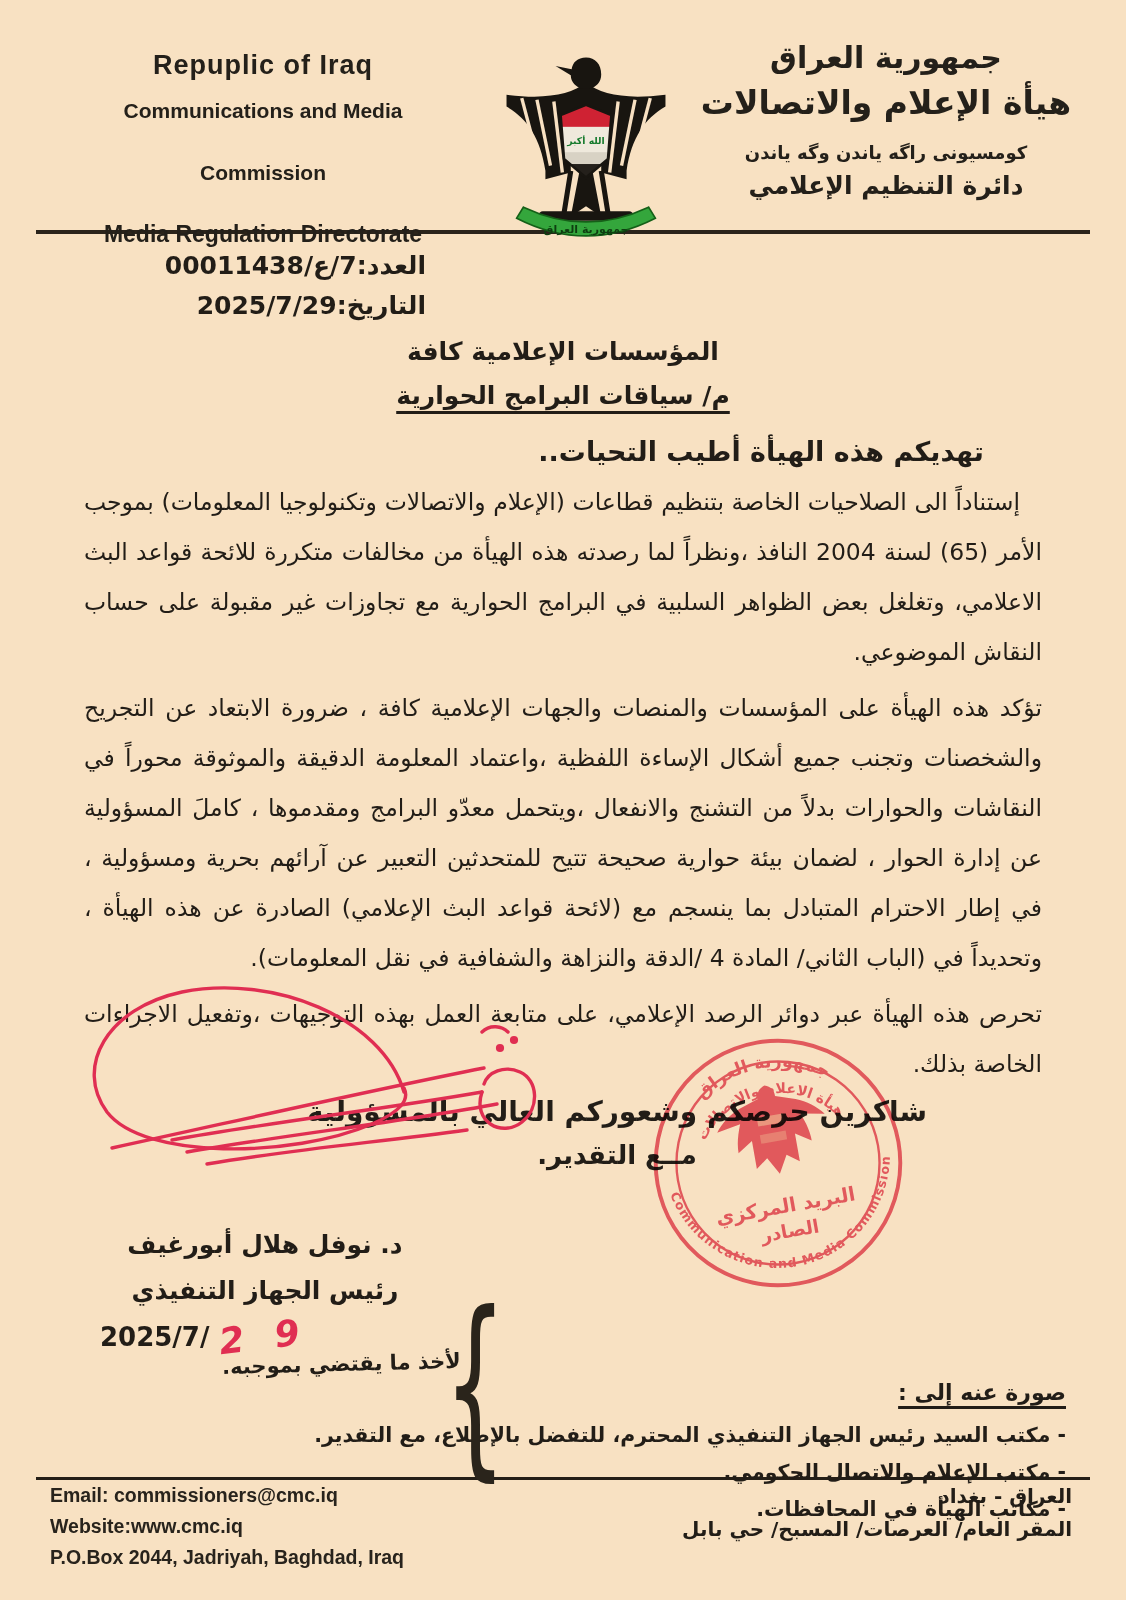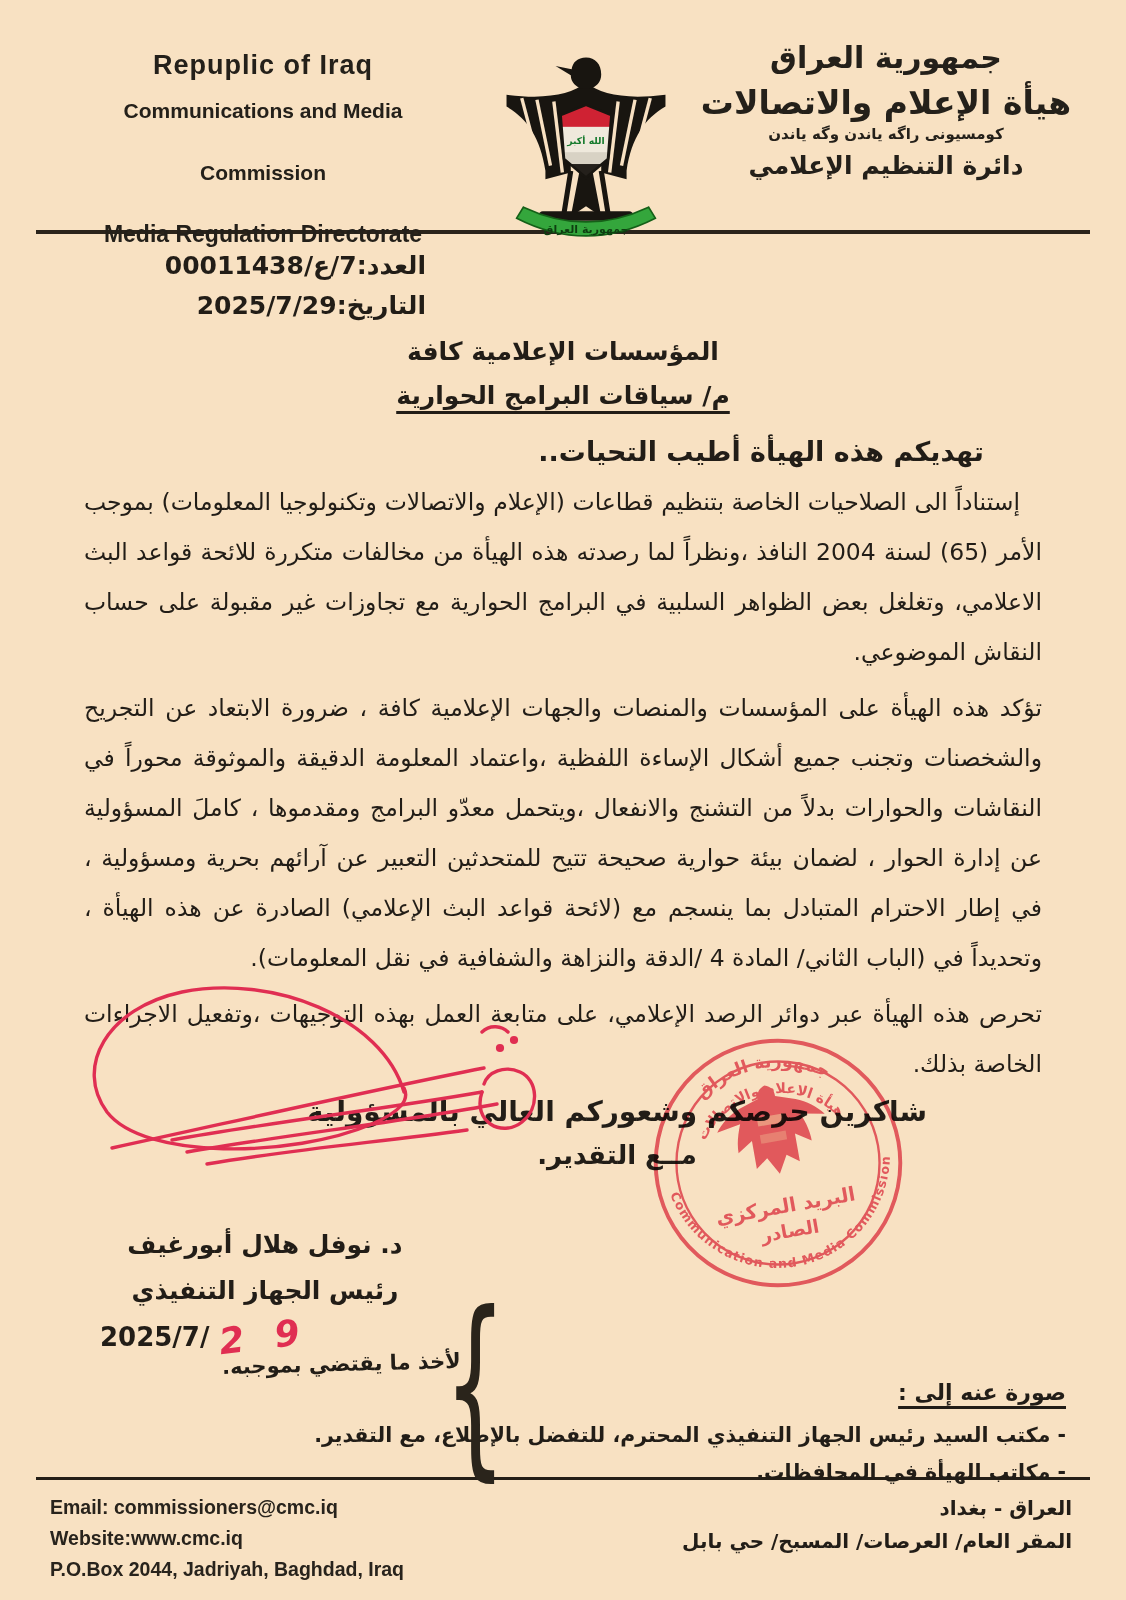--- a/index.html
+++ b/index.html
@@ -12,21 +12,21 @@
   .header{display:flex;padding:34px 40px 0 40px;height:226px;box-sizing:border-box;}
   .hdr-en{flex:1;text-align:center;font-family:"Liberation Sans",sans-serif;font-weight:bold;color:#24201a;}
   .hdr-en .l1{font-size:27px;margin-top:16px;letter-spacing:1px;}
   .hdr-en .l2{font-size:21px;margin-top:18px;}
   .hdr-en .l3{font-size:21px;margin-top:38px;}
   .hdr-en .l4{font-size:23px;margin-top:36px;}
   .hdr-emblem{flex:0 0 200px;display:flex;justify-content:center;align-items:flex-start;padding-top:4px;}
   .hdr-ar{flex:0 0 400px;text-align:center;direction:rtl;font-weight:bold;color:#24201a;}
   .hdr-ar .c1{font-size:30px;margin-top:6px;}
   .hdr-ar .c2{font-size:33px;margin-top:8px;}
-  .hdr-ar .ku{font-size:15px;margin-top:3px;}
+  .hdr-ar .ku{font-size:18px;margin-top:20px;}
   .hdr-ar .dir{font-size:25px;margin-top:8px;}
   .rule{margin:4px 36px 0 36px;border-top:4px solid #2b241b;}
   
   .ref{margin:12px 0 0 116px;width:310px;direction:rtl;text-align:right;
        font-weight:bold;font-size:25px;line-height:40px;}
   
   .addressee{direction:rtl;text-align:center;margin-top:4px;font-weight:bold;font-size:25px;line-height:44px;}
   .addressee .subject{text-decoration:underline;text-decoration-thickness:2.5px;text-underline-offset:7px;}
   
   .greeting{direction:rtl;text-align:right;margin:18px 142px 0 0;font-size:27px;font-weight:bold;}
@@ -51,21 +51,21 @@
   .cc{position:relative;z-index:2;direction:rtl;margin:14px 60px 0 0;text-align:right;
       font-weight:bold;font-size:20.5px;line-height:37px;}
   .cc .cc-head{font-size:22px;text-decoration:underline;text-decoration-thickness:2.5px;
                text-underline-offset:6px;margin-bottom:6px;}
   .cc-brace{position:absolute;left:444px;top:1286px;font-size:196px;line-height:1;color:#2a241b;
             transform:scaleX(.5);transform-origin:left top;z-index:2;font-weight:normal;}
   .cc-note{position:absolute;left:222px;top:1352px;direction:rtl;font-size:21px;font-weight:bold;
            transform:rotate(-1.5deg);z-index:2;}
   
   .footer{position:absolute;left:36px;right:36px;top:1477px;border-top:3.5px solid #251f17;
-          display:flex;justify-content:space-between;padding-top:12px;}
+          display:flex;justify-content:space-between;padding-top:0;}
   .footer-left{font-family:"Liberation Sans",sans-serif;font-weight:bold;font-size:19.5px;
                line-height:31px;padding-left:14px;color:#28231c;}
   .footer-right{direction:rtl;font-weight:bold;font-size:20px;line-height:33px;padding-right:18px;}
 </style>
 </head>
 <body>
 
 <div class="page">
 
   <div class="header">
@@ -192,20 +192,21 @@
       <rect x="108" y="76" width="24" height="8" fill="#f8e1c2" opacity=".55"></rect>
       <rect x="108" y="92" width="24" height="8" fill="#f8e1c2" opacity=".35"></rect>
     </g>
     <text x="120" y="166" text-anchor="middle" font-size="18" font-weight="bold" fill="#e7596f">البريد المركزي</text>
     <text x="120" y="189" text-anchor="middle" font-size="17" font-weight="bold" fill="#e7596f">الصادر</text>
   </svg>
 
   <div class="cc">
     <div class="cc-head">صورة عنه إلى :</div>
     <div>- مكتب السيد رئيس الجهاز التنفيذي المحترم، للتفضل بالإطلاع، مع التقدير.</div>
+    <div>- مكتب الإعلام والاتصال الحكومي.</div>
     <div>- مكاتب الهيأة في المحافظات.</div>
 
   </div>
 
   <div class="cc-brace">{</div>
   <div class="cc-note">لأخذ ما يقتضي بموجبه.</div>
 
   <div class="footer">
     <div class="footer-left">
       <div>Email: commissioners@cmc.iq</div>

